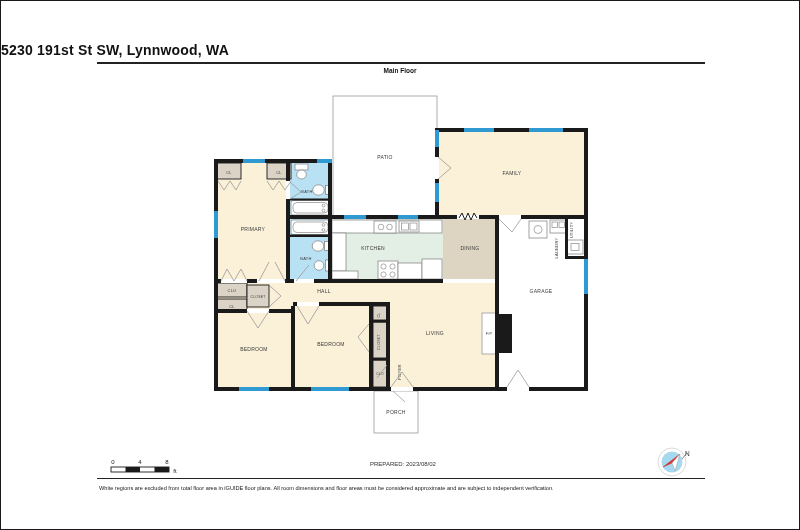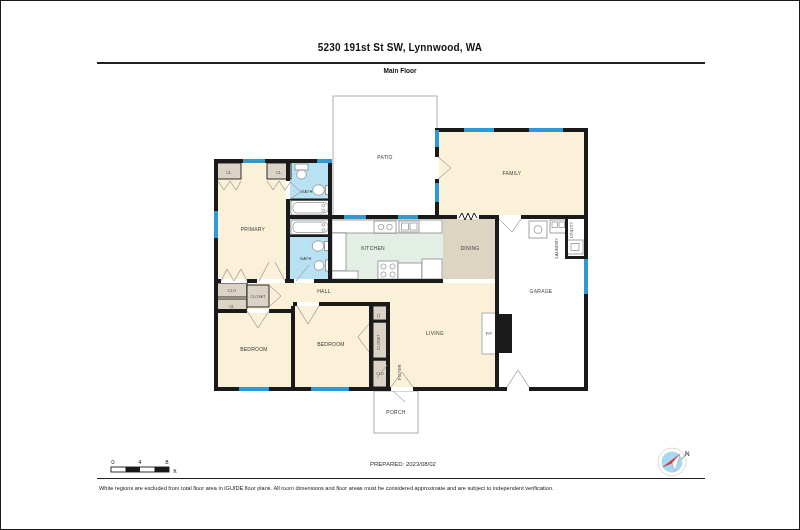--- a/index.html
+++ b/index.html
@@ -1,17 +1,17 @@
 <!DOCTYPE html>
 <html><head>
 <meta charset="utf-8">
 <style>
   html,body{margin:0;padding:0;background:#e8e8e8;}
   #frame{position:relative;width:800px;height:530px;background:#fff;border:1px solid #1a1a1a;box-sizing:border-box;overflow:hidden;font-family:"Liberation Sans",sans-serif;}
-  .title{position:absolute;top:41px;left:0;width:100%;text-align:center;font-size:10px;font-weight:bold;color:#111;letter-spacing:.2px;}
+  .title{position:absolute;top:41px;left:0;width:100%;font-size:14px;font-weight:bold;color:#111;letter-spacing:.2px;}
   .rule{position:absolute;left:96px;width:608px;background:#222;}
   .rule.top{top:61px;height:2px;}
   .rule.bottom{top:477px;height:1px;}
   .subtitle{position:absolute;top:66px;left:0;width:100%;text-align:center;font-size:6.5px;font-weight:bold;color:#111;}
   .footer{position:absolute;top:484px;left:98px;font-size:5.6px;color:#222;}
   svg{position:absolute;top:0;left:0;}
   .wall{stroke:none;}
   .open{fill:#fff;stroke:#9a9a9a;stroke-width:0.8;}
   .fix{fill:#fff;stroke:#8a8a8a;stroke-width:0.8;}
   .fixthin{fill:none;stroke:#8a8a8a;stroke-width:0.7;}

